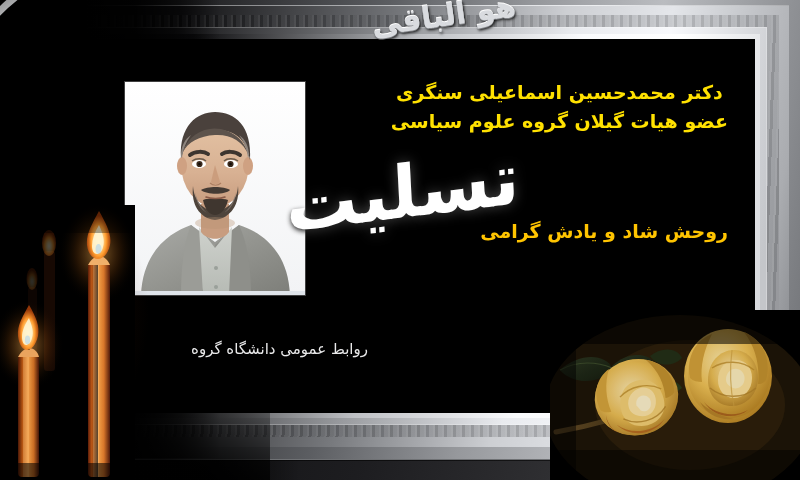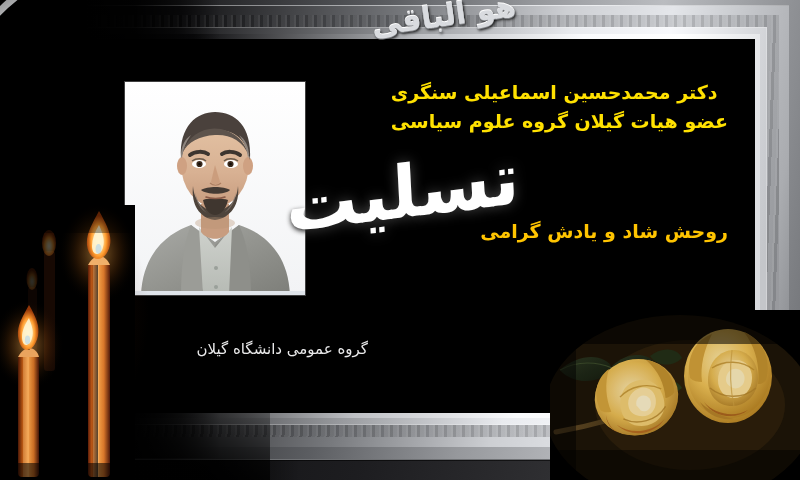--- a/index.html
+++ b/index.html
@@ -134,21 +134,21 @@
     position:absolute;left:125px;top:82px;width:180px;height:213px;
     background:#ffffff;
     box-shadow:0 0 0 1px rgba(255,255,255,.25),0 4px 16px rgba(0,0,0,.9);
     overflow:hidden;
   }
   .photo svg{display:block;width:180px;height:213px;}
 
   
   .headline{
     position:absolute;right:72px;top:78px;
-    text-align:left;direction:rtl;
+    text-align:center;direction:rtl;
     line-height:1.55;
     white-space:nowrap;
   }
   .hl-line{
     font-family:"DejaVu Sans","Liberation Sans",sans-serif;
     font-size:19px;font-weight:700;
     color:#ffe100;
     text-shadow:0 1px 2px rgba(0,0,0,.95);
   }
   .wish{
@@ -319,21 +319,21 @@
     <div class="tasliyat-txt">تسلیت</div>
   </div>
 
   <div class="headline">
     <div class="hl-line">دکتر محمدحسین اسماعیلی سنگری</div>
     <div class="hl-line">عضو هیات گیلان گروه علوم سیاسی</div>
   </div>
 
   <div class="wish">روحش شاد و یادش گرامی</div>
 
-  <div class="signature">گروه عمومی دانشگاه گیلان</div>
+  <div class="signature">روابط عمومی دانشگاه گروه</div>
 
   <div class="roses">
     <div class="roses-glow"></div>
     <svg viewBox="0 0 250 170" xmlns="http://www.w3.org/2000/svg" style="position:absolute;inset:0;width:250px;height:170px;">
       <defs>
         <radialGradient id="petalA" cx="40%" cy="35%" r="75%">
           <stop offset="0%" stop-color="#ffe9a8"></stop>
           <stop offset="45%" stop-color="#f3c558"></stop>
           <stop offset="100%" stop-color="#b57e1c"></stop>
         </radialGradient>

